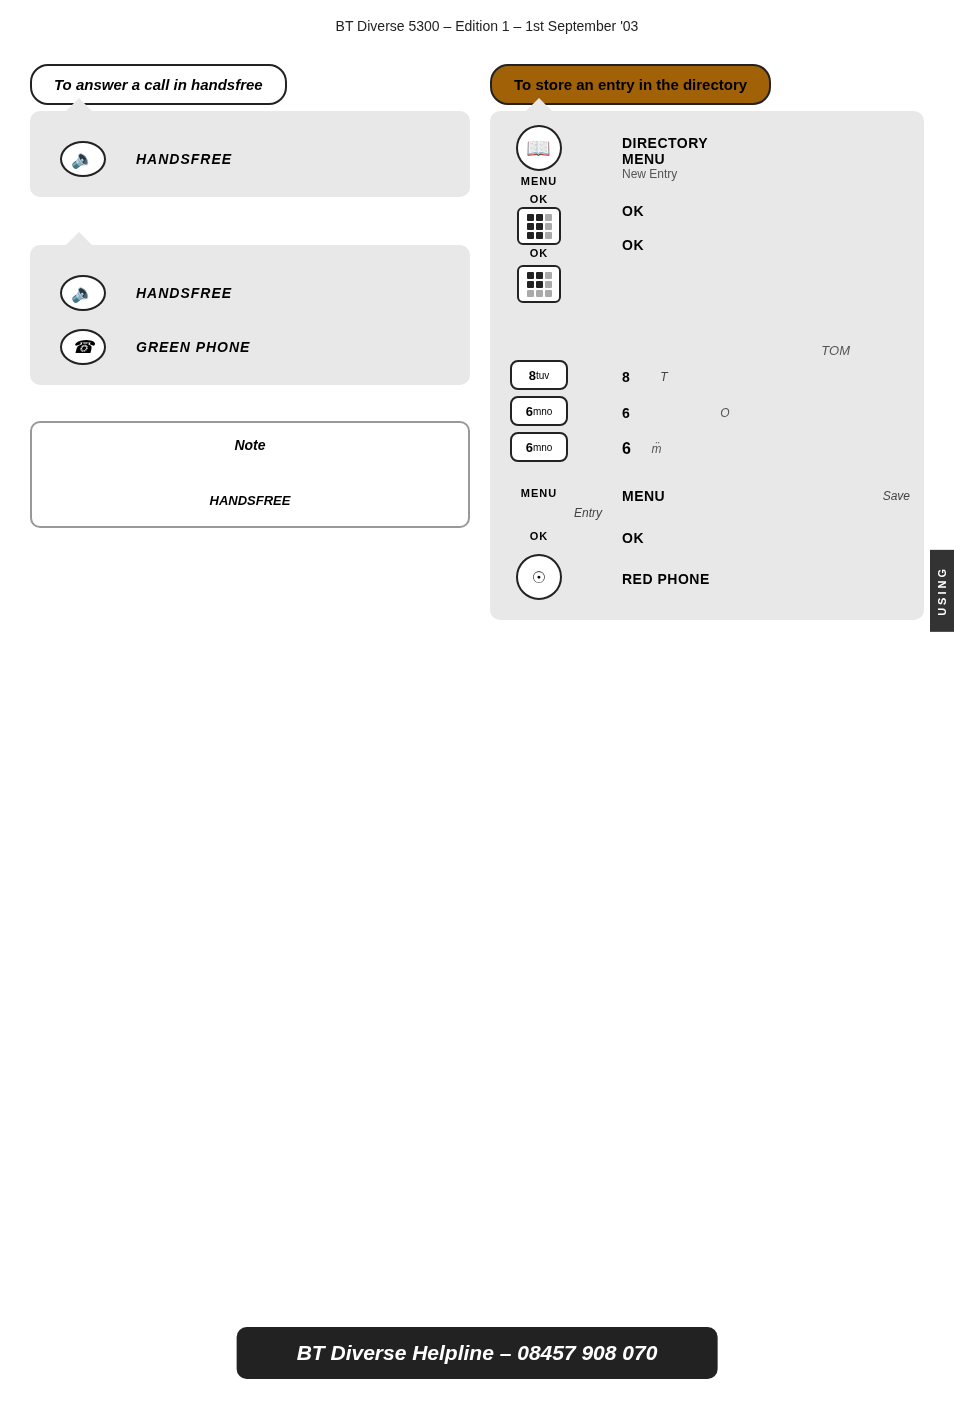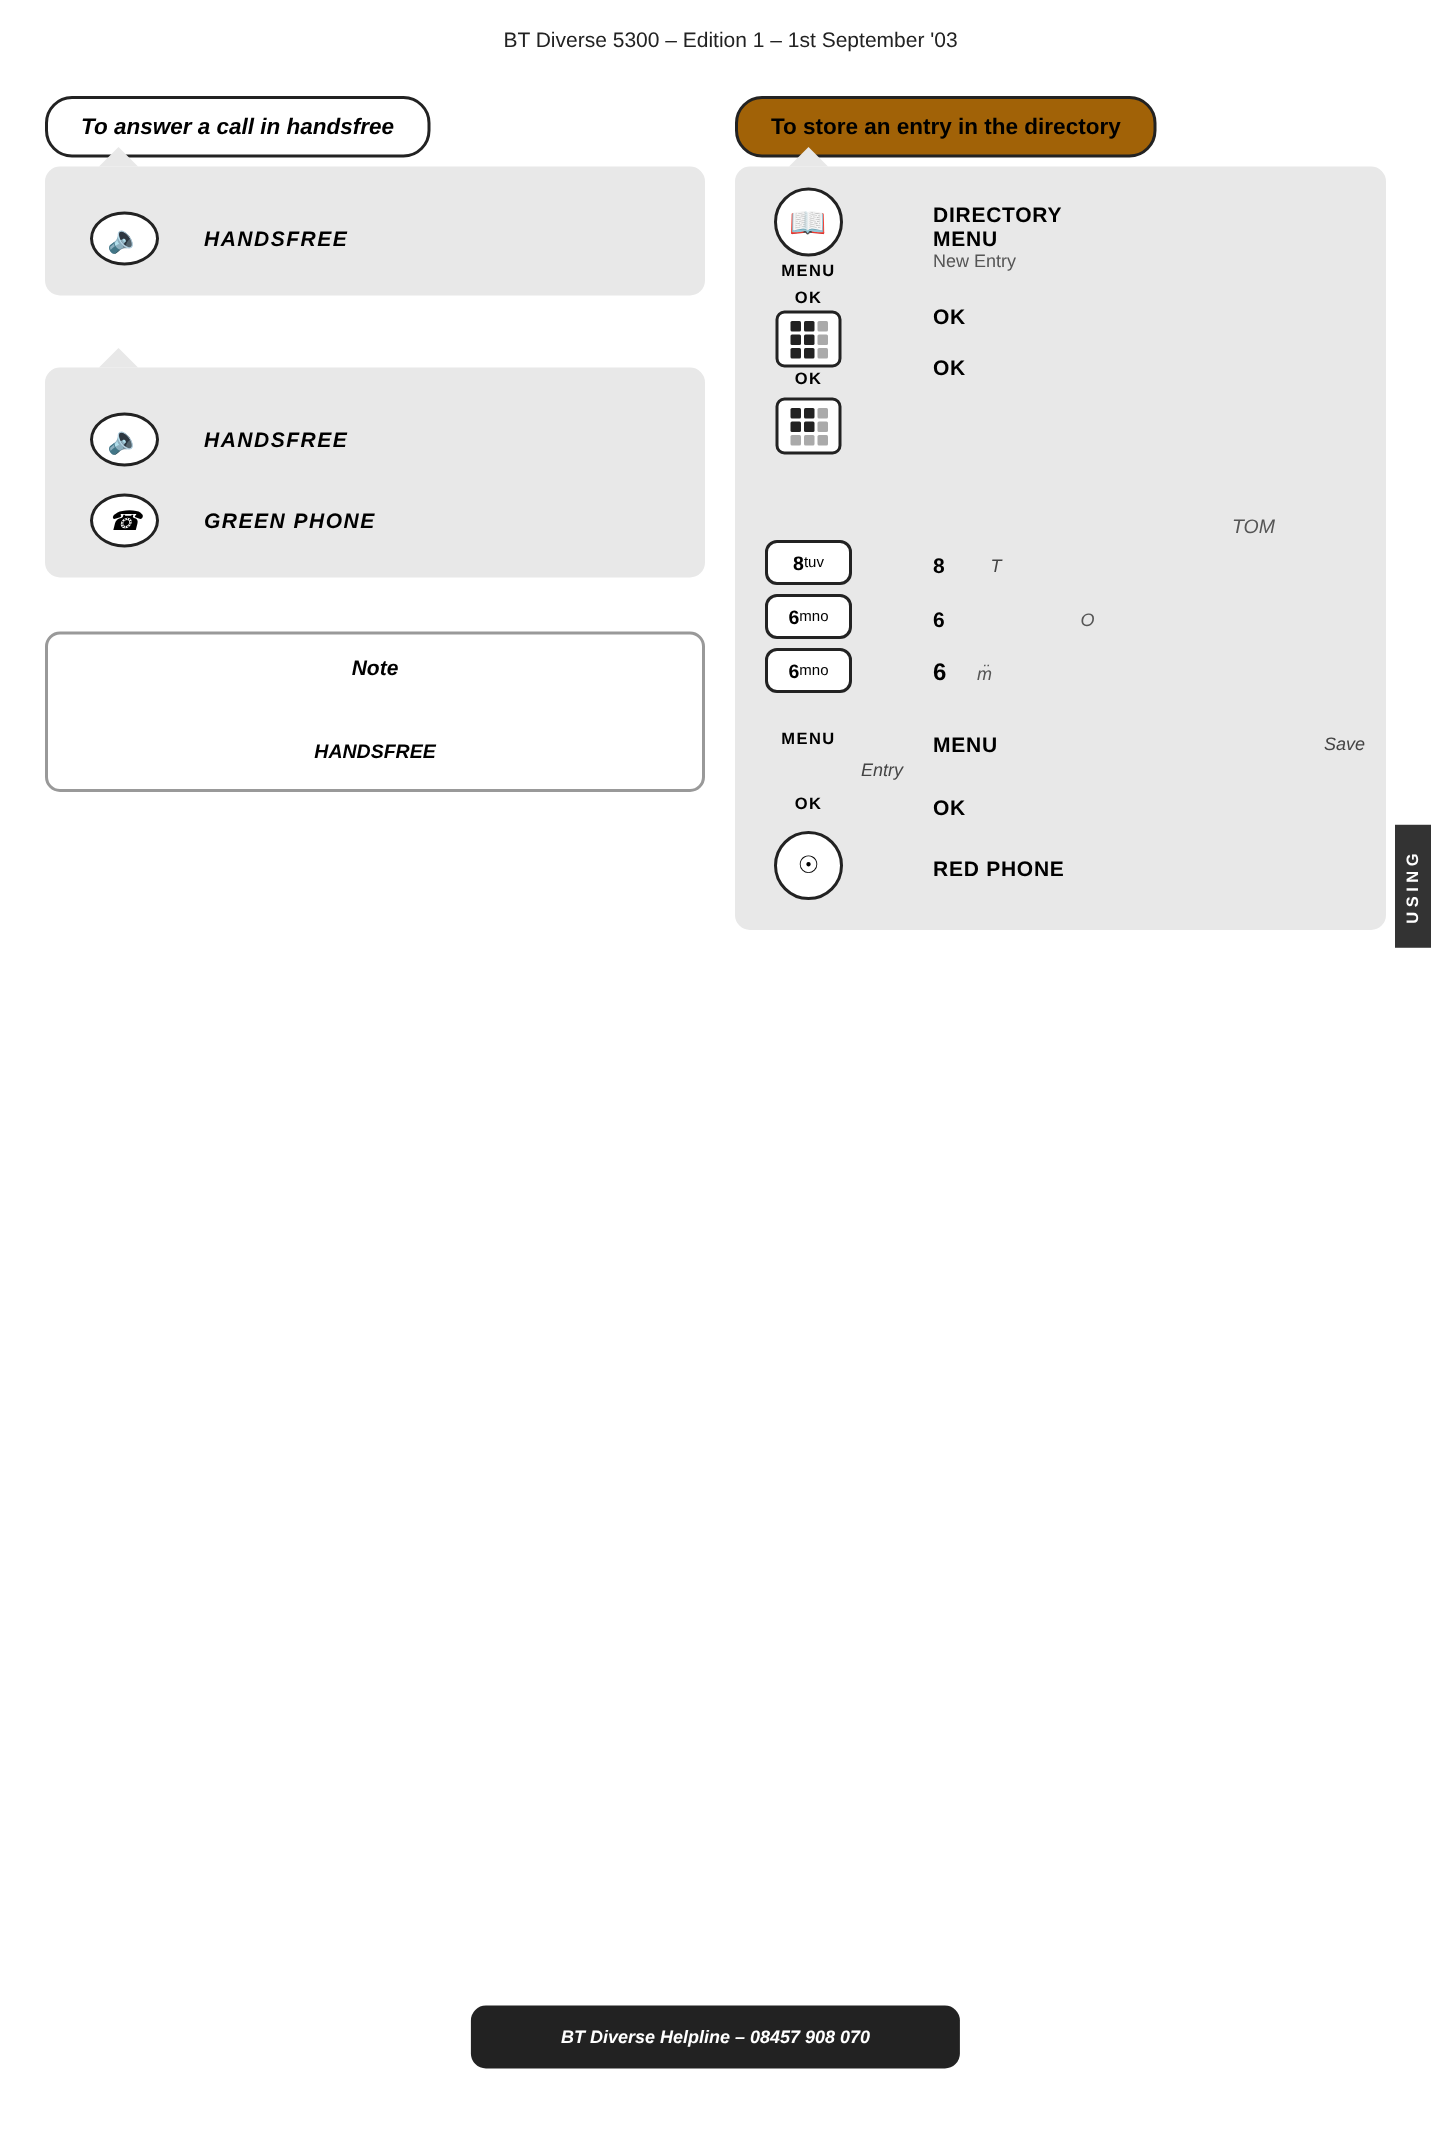--- a/index.html
+++ b/index.html
@@ -262,21 +262,21 @@
     }
 
     
     .footer {
       position: absolute;
       bottom: 40px;
       left: 50%;
       transform: translateX(-50%);
       background: #222;
       color: #fff;
-      font-size: 12px;
+      font-size: 21px;
       font-weight: bold;
       font-style: italic;
       border-radius: 10px;
       padding: 14px 60px;
       white-space: nowrap;
     }
 
     .dir-row-inline {
       display: flex;
       align-items: center;

